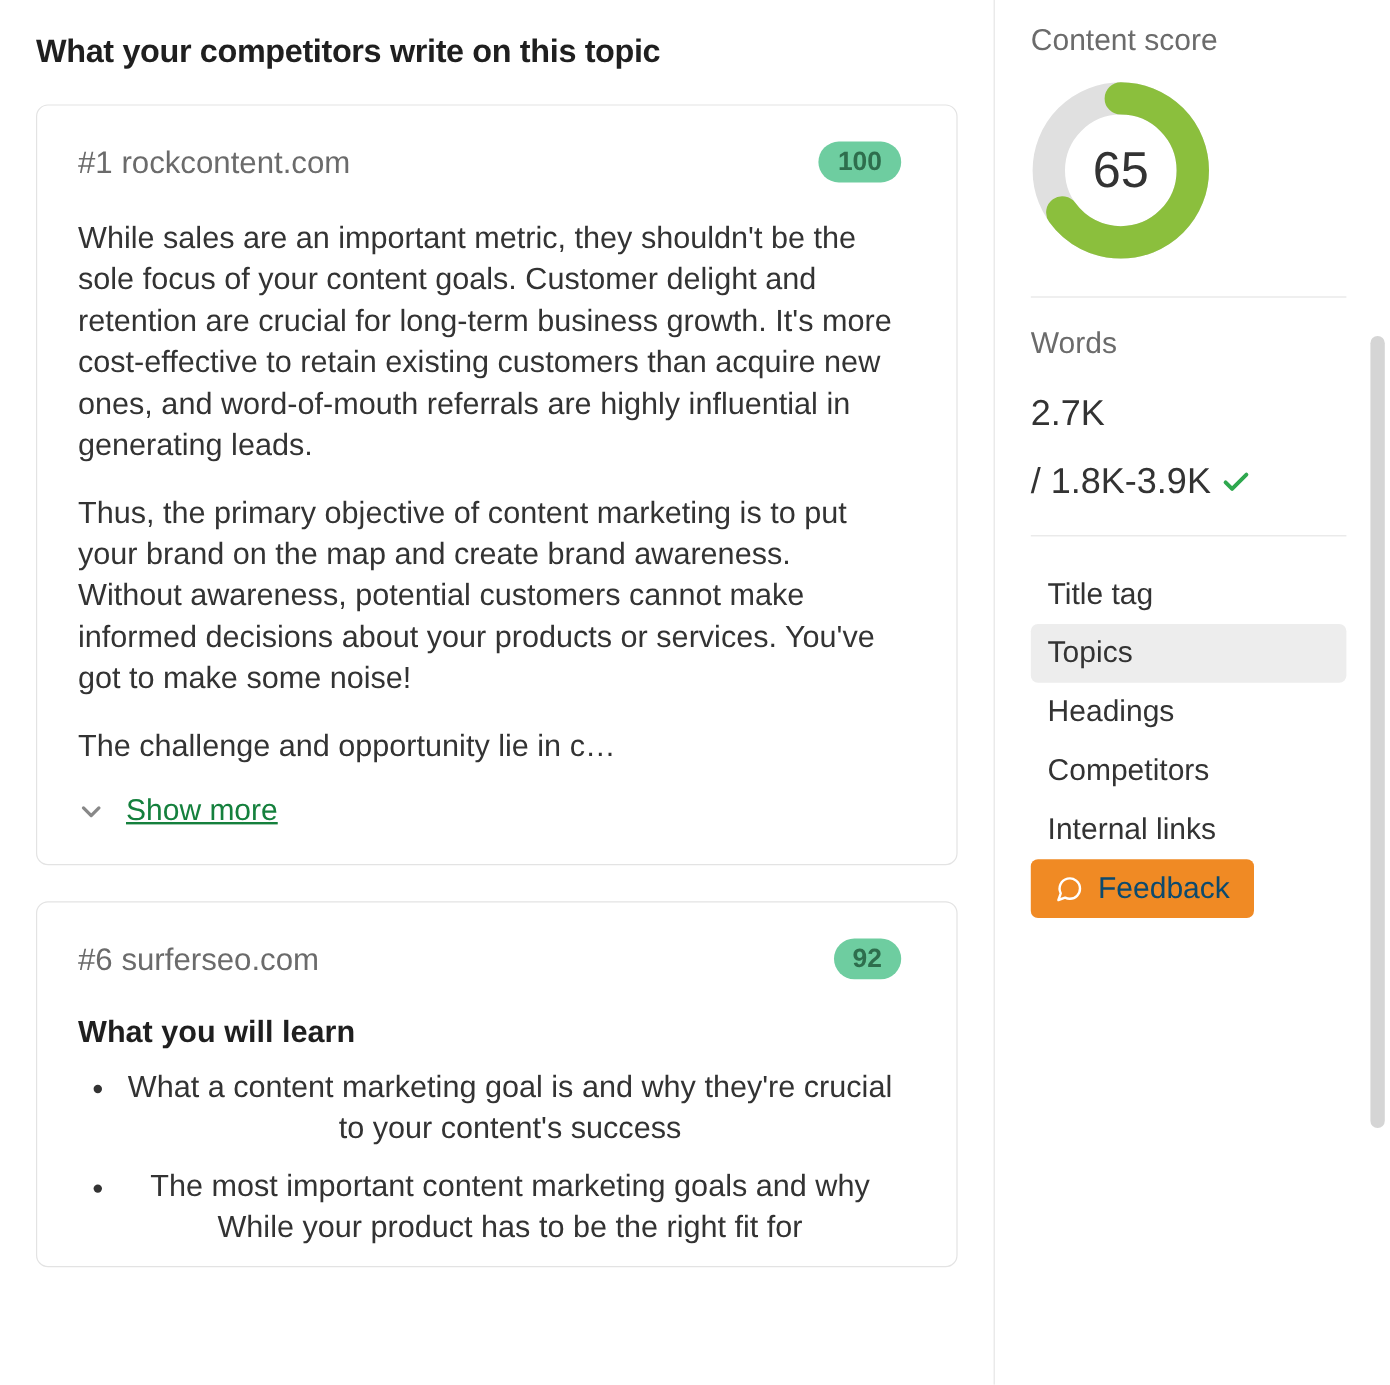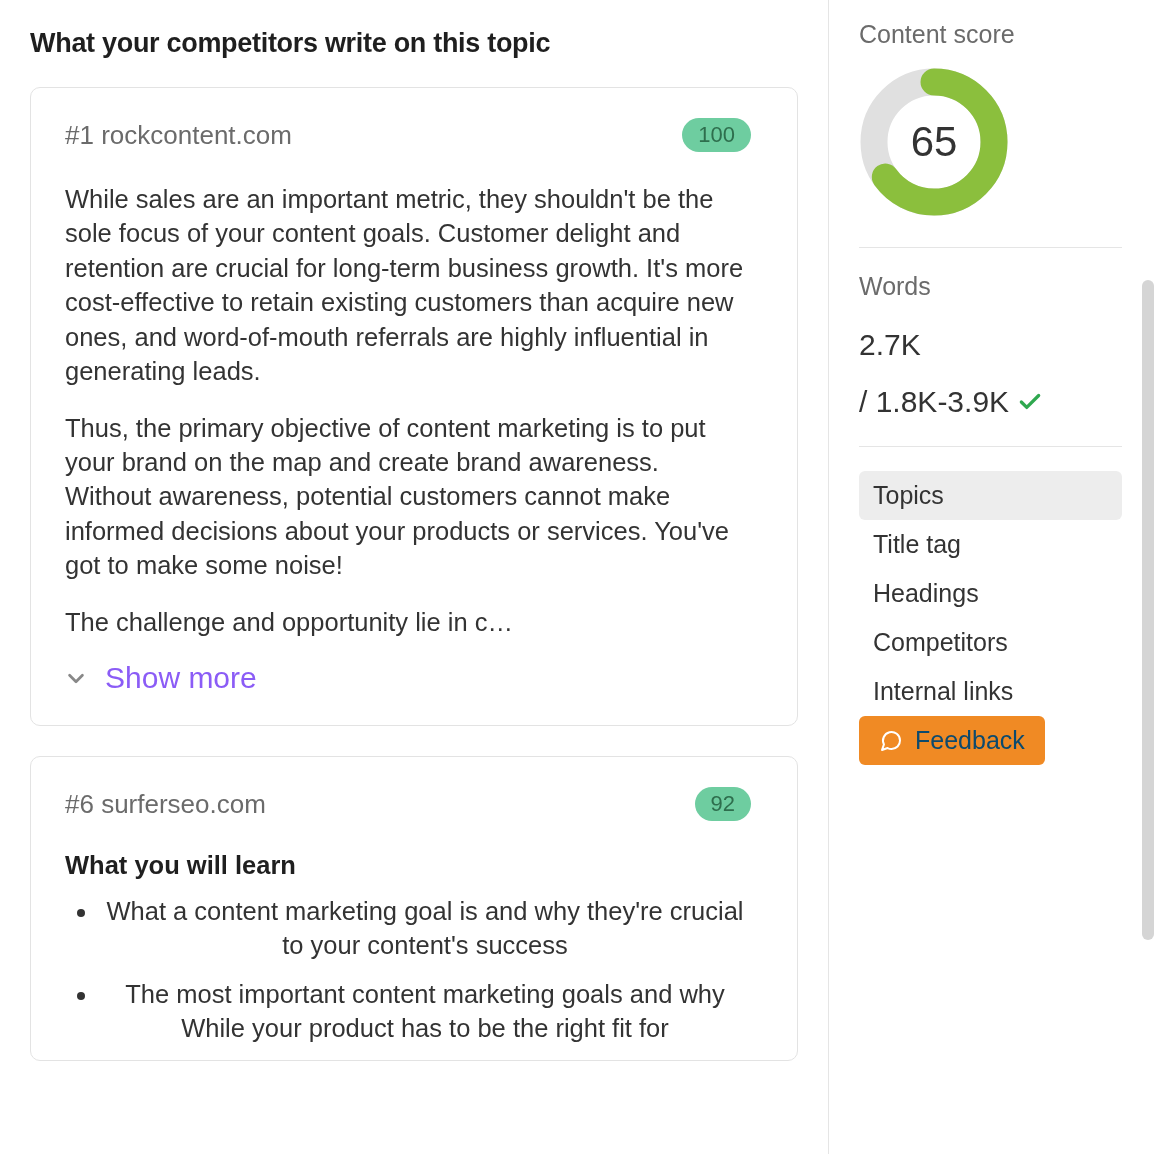--- a/index.html
+++ b/index.html
@@ -56,42 +56,43 @@
     margin-bottom: 30px;
   }
   .card-source {
     font-size: 26px;
     color: #6b6b6b;
     font-weight: 400;
   }
   .score-pill {
     background: #6ecda0;
     color: #2e6e4d;
-    font-weight: 400;
+    font-weight: 700;
     font-size: 22px;
     padding: 4px 16px;
     border-radius: 20px;
   }
   .card-body p {
     font-size: 25.5px;
     line-height: 1.35;
     color: #333333;
     margin-bottom: 22px;
   }
   .card-body p:last-child { margin-bottom: 0; }
   .show-more {
     display: flex;
     align-items: center;
     gap: 18px;
     margin-top: 22px;
     cursor: pointer;
   }
   .show-more-label {
-    font-size: 30px;
-    color: #8b5cf6;
+    font-size: 25px;
+    color: #15803d;
+    text-decoration: underline;
   }
   .chevron-down {
     width: 22px; height: 22px;
   }
   .chevron-down svg { width: 100%; height: 100%; }
   .subhead {
     font-size: 25.5px;
     font-weight: 700;
     color: #1f1f1f;
     margin-bottom: 14px;
@@ -247,22 +248,22 @@
           <svg width="26" height="26" viewBox="0 0 24 24" fill="none" stroke="currentColor" stroke-width="3" stroke-linecap="round" stroke-linejoin="round">
               <polyline points="4 12 9 17 20 6"></polyline>
             </svg>
         </span>
       </div>
     </div>
 
     <hr class="divider">
 
     <div class="nav-list">
+      <div class="nav-item">Title tag</div>
       <div class="nav-item active">Topics</div>
-      <div class="nav-item">Title tag</div>
       <div class="nav-item">Headings</div>
       <div class="nav-item">Competitors</div>
       <div class="nav-item">Internal links</div>
     </div>
 
     <button class="feedback-btn">
       <span style="display:inline-flex;">
         <svg width="24" height="24" viewBox="0 0 24 24" fill="none" stroke="#fff" stroke-width="2" stroke-linecap="round" stroke-linejoin="round">
             <path d="M21 11.5a8.38 8.38 0 0 1-8.5 8.5 8.5 8.5 0 0 1-3.9-.95L3 21l1.95-5.6A8.5 8.5 0 1 1 21 11.5z"></path>
           </svg>

